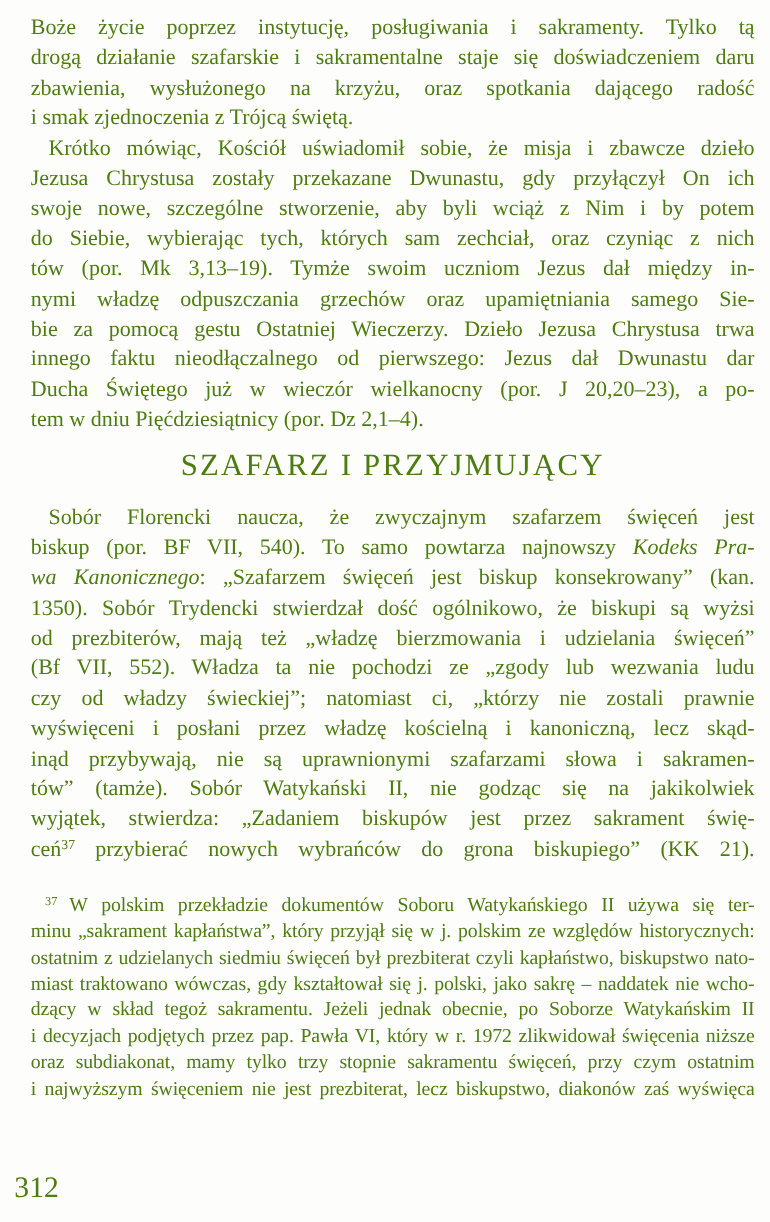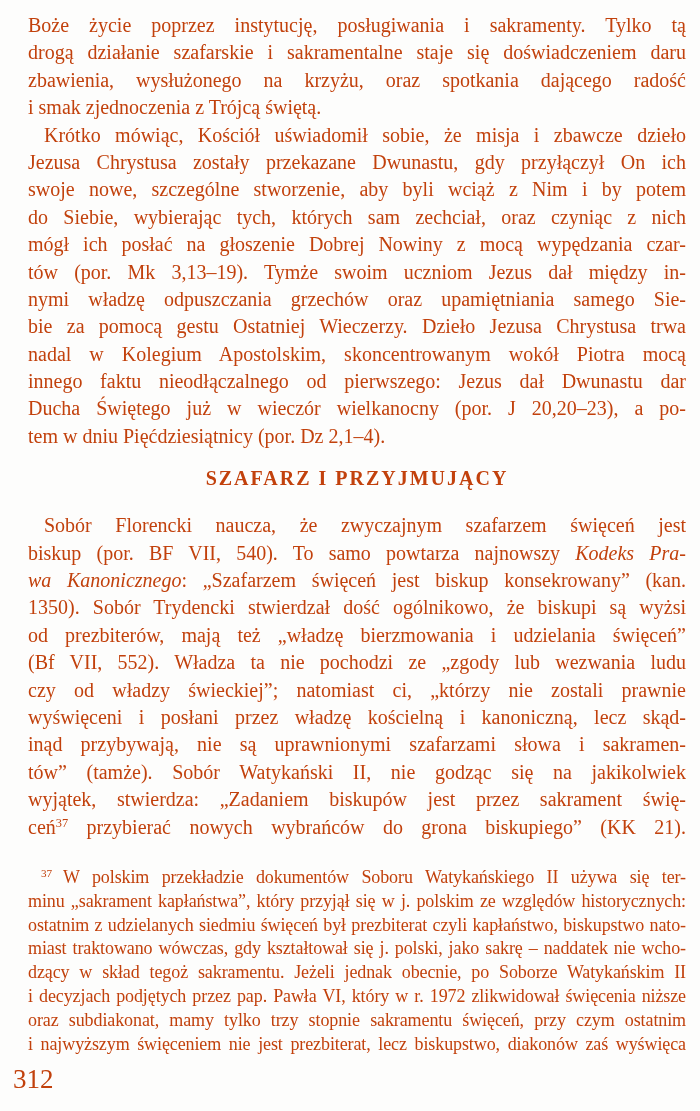--- a/index.html
+++ b/index.html
@@ -1,48 +1,47 @@
 <!DOCTYPE html>
 <html lang="pl"><head>
 <meta charset="utf-8">
 <style>
   html,body { margin:0; padding:0; background:#e8e8e8; }
   .page {
     position:relative;
     width:700px; height:1111px;
     background:#fdfdfc;
     font-family:"Liberation Serif", serif;
-    color:#c2410c;
+    color:#4d7c0f;
     overflow:hidden;
   }
   .text-block {
     position:absolute;
     left:28px; top:12px;
     width:658px;
   }
   .line {
     font-size:20px;
     line-height:27.4px;
     height:27.4px;
     overflow:hidden;
     text-align:justify;
     text-align-last:justify;
     white-space:normal;
   }
   .line.left { text-align-last:left; }
   .para.indent .line:first-child { text-indent:16px; }
   .heading {
     text-align:center;
-    font-size:20px;
+    font-size:28px;
     letter-spacing:2px;
     line-height:27px;
     height:27px;
     margin:15px 0 20px 0;
     overflow:hidden;
-    font-weight:bold;
   }
   .footnote { margin-top:25px; }
   .fn-line {
     font-size:18px;
     letter-spacing:-0.1px;
     line-height:23.8px;
     height:23.8px;
     overflow:hidden;
     text-align:justify;
     text-align-last:justify;
@@ -71,25 +70,23 @@
         <div class="line"><span>Boże życie poprzez instytucję, posługiwania i sakramenty. Tylko tą</span></div>
         <div class="line"><span>drogą działanie szafarskie i sakramentalne staje się doświadczeniem daru</span></div>
         <div class="line"><span>zbawienia, wysłużonego na krzyżu, oraz spotkania dającego radość</span></div>
         <div class="line left"><span>i smak zjednoczenia z Trójcą świętą.</span></div>
       </div>
       <div class="para indent">
         <div class="line"><span>Krótko mówiąc, Kościół uświadomił sobie, że misja i zbawcze dzieło</span></div>
         <div class="line"><span>Jezusa Chrystusa zostały przekazane Dwunastu, gdy przyłączył On ich</span></div>
         <div class="line"><span>swoje nowe, szczególne stworzenie, aby byli wciąż z Nim i by potem</span></div>
         <div class="line"><span>do Siebie, wybierając tych, których sam zechciał, oraz czyniąc z nich</span></div>
-        <div class="line"><span>mógł ich posłać na głoszenie Dobrej Nowiny z mocą wypędzania czar-</span></div>
         <div class="line"><span>tów (por. Mk 3,13–19). Tymże swoim uczniom Jezus dał między in-</span></div>
         <div class="line"><span>nymi władzę odpuszczania grzechów oraz upamiętniania samego Sie-</span></div>
         <div class="line"><span>bie za pomocą gestu Ostatniej Wieczerzy. Dzieło Jezusa Chrystusa trwa</span></div>
-        <div class="line"><span>nadal w Kolegium Apostolskim, skoncentrowanym wokół Piotra mocą</span></div>
         <div class="line"><span>innego faktu nieodłączalnego od pierwszego: Jezus dał Dwunastu dar</span></div>
         <div class="line"><span>Ducha Świętego już w wieczór wielkanocny (por. J 20,20–23), a po-</span></div>
         <div class="line left"><span>tem w dniu Pięćdziesiątnicy (por. Dz 2,1–4).</span></div>
       </div>
       <div class="heading">SZAFARZ I PRZYJMUJĄCY</div>
       <div class="para indent">
         <div class="line"><span>Sobór Florencki naucza, że zwyczajnym szafarzem święceń jest</span></div>
         <div class="line"><span>biskup (por. BF VII, 540). To samo powtarza najnowszy </span><span class="italic">Kodeks Pra-</span></div>
         <div class="line"><span class="italic">wa Kanonicznego</span><span>: „Szafarzem święceń jest biskup konsekrowany” (kan.</span></div>
         <div class="line"><span>1350). Sobór Trydencki stwierdzał dość ogólnikowo, że biskupi są wyżsi</span></div>

